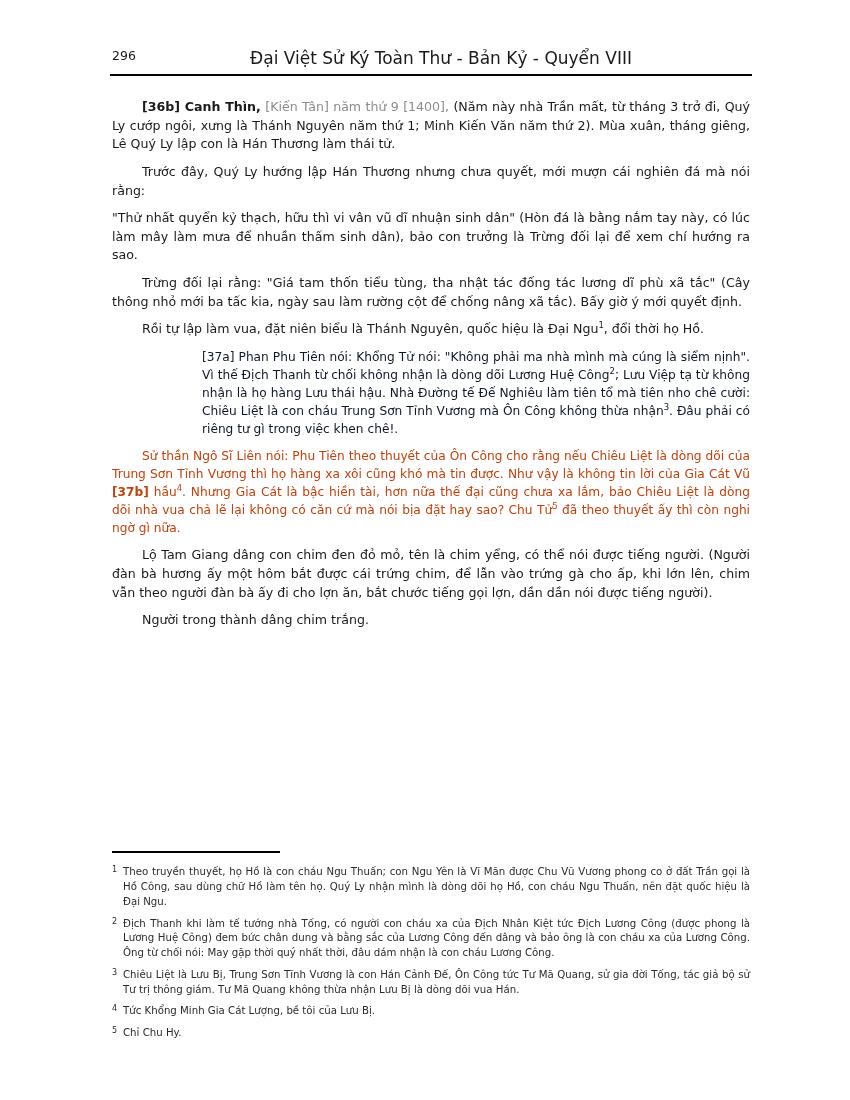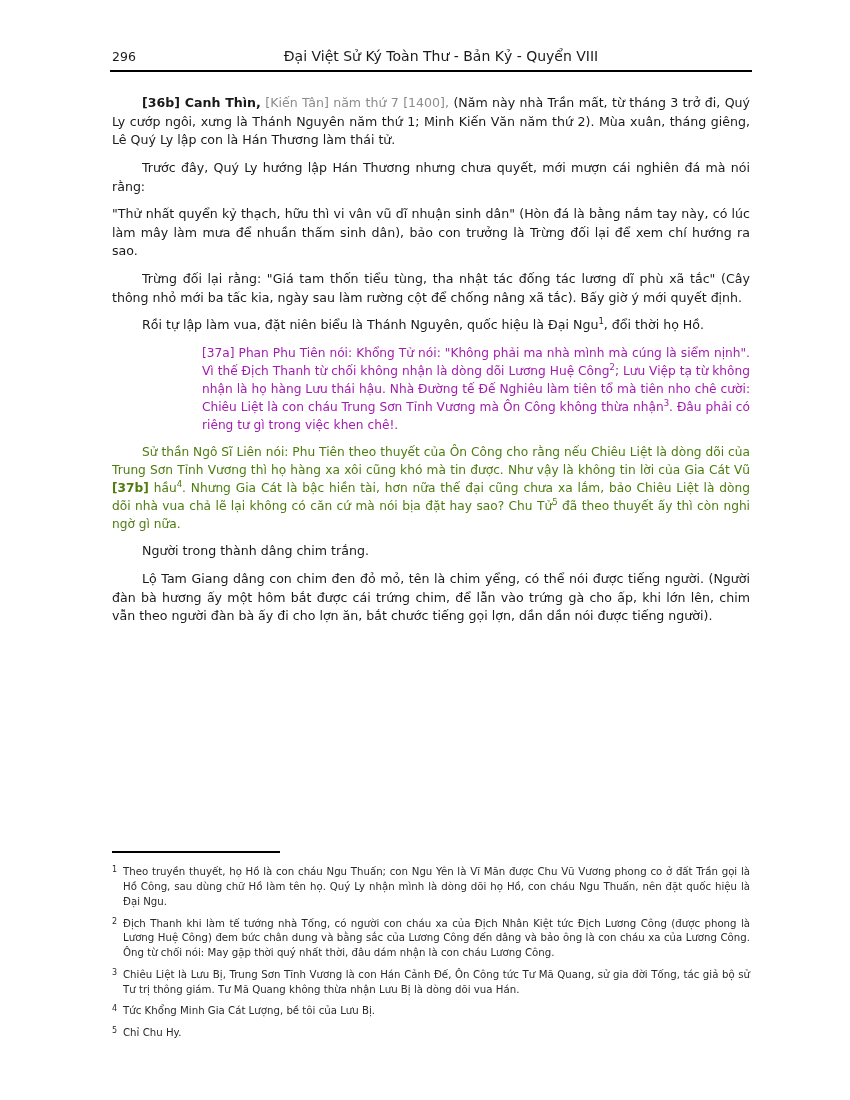--- a/index.html
+++ b/index.html
@@ -17,33 +17,33 @@
   .page {
     position: relative;
     width: 850px;
     height: 1100px;
     box-sizing: border-box;
     padding: 48px 100px 40px 112px;
   }
   
   .header {
     display: flex;
-    align-items: center;
+    align-items: flex-start;
     font-size: 12.5px;
     padding-bottom: 6px;
   }
   .header .page-number {
     width: 70px;
     flex: 0 0 70px;
     font-size: 12.5px;
   }
   .header .header-title {
     flex: 1 1 auto;
     text-align: center;
-    font-size: 14px;
+    font-size: 17px;
     padding-right: 50px;
   }
   .header-rule {
     border-bottom: 2px solid #000000;
     margin-bottom: 22px;
     margin-left: -2px;
     margin-right: -2px;
   }
   
   .content {
@@ -63,28 +63,28 @@
   .bold {
     font-weight: bold;
   }
   .gray {
     color: #8c8c8c;
   }
   .quote-block {
     margin: 0 0 9px 0;
     font-size: 12.2px;
     line-height: 1.48;
-    color: #a21caf;
+    color: #0f172a;
     padding-left: 90px;
     text-align: justify;
     text-indent: 0;
   }
   .small-note {
     font-size: 12.2px;
-    color: #4d7c0f;
+    color: #c2410c;
     line-height: 1.48;
     text-indent: 30px;
     margin: 0 0 9px 0;
     text-align: justify;
   }
   sup {
     font-size: 8.5px;
     vertical-align: super;
     line-height: 0;
   }
@@ -127,40 +127,40 @@
 
   <div class="header">
     <div class="page-number">296</div>
     <div class="header-title">Đại Việt Sử Ký Toàn Thư - Bản Kỷ - Quyển VIII</div>
   </div>
   <div class="header-rule"></div>
 
   <div class="content">
 
 
-    <p class="indent"><span class="bold">[36b] Canh Thìn,</span> <span class="gray">[Kiến Tân] năm thứ 7 [1400],</span> <span>(Năm này nhà Trần mất, từ tháng 3 trở đi, Quý Ly cướp ngôi, xưng là Thánh Nguyên năm thứ 1; Minh Kiến Văn năm thứ 2). Mùa xuân, tháng giêng, Lê Quý Ly lập con là Hán Thương làm thái tử.</span></p>
+    <p class="indent"><span class="bold">[36b] Canh Thìn,</span> <span class="gray">[Kiến Tân] năm thứ 9 [1400],</span> <span>(Năm này nhà Trần mất, từ tháng 3 trở đi, Quý Ly cướp ngôi, xưng là Thánh Nguyên năm thứ 1; Minh Kiến Văn năm thứ 2). Mùa xuân, tháng giêng, Lê Quý Ly lập con là Hán Thương làm thái tử.</span></p>
 
     <p class="indent">Trước đây, Quý Ly hướng lập Hán Thương nhưng chưa quyết, mới mượn cái nghiên đá mà nói rằng:</p>
 
     <p class="noindent">"Thử nhất quyển kỷ thạch, hữu thì vi vân vũ dĩ nhuận sinh dân" (Hòn đá là bằng nắm tay này, có lúc làm mây làm mưa để nhuần thấm sinh dân), bảo con trưởng là Trừng đối lại để xem chí hướng ra sao.</p>
 
     <p class="indent">Trừng đối lại rằng: "Giá tam thốn tiểu tùng, tha nhật tác đống tác lương dĩ phù xã tắc" (Cây thông nhỏ mới ba tấc kia, ngày sau làm rường cột để chống nâng xã tắc). Bấy giờ ý mới quyết định.</p>
 
 
     <p class="indent"><span>Rồi tự lập làm vua, đặt niên biểu là Thánh Nguyên, quốc hiệu là Đại Ngu</span><sup>1</sup><span>, đổi thời họ Hồ.</span></p>
 
     <div class="quote-block"><span>[37a] Phan Phu Tiên nói: Khổng Tử nói: "Không phải ma nhà mình mà cúng là siểm nịnh". Vì thế Địch Thanh từ chối không nhận là dòng dõi Lương Huệ Công</span><sup>2</sup><span>; Lưu Việp tạ từ không nhận là họ hàng Lưu thái hậu. Nhà Đường tế Đế Nghiêu làm tiên tổ mà tiên nho chê cười: Chiêu Liệt là con cháu Trung Sơn Tỉnh Vương mà Ôn Công không thừa nhận</span><sup>3</sup><span>. Đâu phải có riêng tư gì trong việc khen chê!.</span></div>
 
 
     <div class="small-note"><span>Sử thần Ngô Sĩ Liên nói: Phu Tiên theo thuyết của Ôn Công cho rằng nếu Chiêu Liệt là dòng dõi của Trung Sơn Tỉnh Vương thì họ hàng xa xôi cũng khó mà tin được. Như vậy là không tin lời của Gia Cát Vũ</span> <span class="bold">[37b]</span> <span>hầu</span><sup>4</sup><span>. Nhưng Gia Cát là bậc hiền tài, hơn nữa thế đại cũng chưa xa lắm, bảo Chiêu Liệt là dòng dõi nhà vua chả lẽ lại không có căn cứ mà nói bịa đặt hay sao? Chu Tử</span><sup>5</sup> <span>đã theo thuyết ấy thì còn nghi ngờ gì nữa.</span></div>
 
 
+    <p class="indent">Lộ Tam Giang dâng con chim đen đỏ mỏ, tên là chim yểng, có thể nói được tiếng người. (Người đàn bà hương ấy một hôm bắt được cái trứng chim, để lẫn vào trứng gà cho ấp, khi lớn lên, chim vẫn theo người đàn bà ấy đi cho lợn ăn, bắt chước tiếng gọi lợn, dần dần nói được tiếng người).</p>
+
     <p class="indent">Người trong thành dâng chim trắng.</p>
-
-    <p class="indent">Lộ Tam Giang dâng con chim đen đỏ mỏ, tên là chim yểng, có thể nói được tiếng người. (Người đàn bà hương ấy một hôm bắt được cái trứng chim, để lẫn vào trứng gà cho ấp, khi lớn lên, chim vẫn theo người đàn bà ấy đi cho lợn ăn, bắt chước tiếng gọi lợn, dần dần nói được tiếng người).</p>
 
   </div>
 
   <div class="footnotes">
     <div class="footnote-rule"></div>
 
     <div class="footnote">
       <span class="fn-marker">1</span>
       <span class="fn-text">Theo truyền thuyết, họ Hồ là con cháu Ngu Thuấn; con Ngu Yên là Vĩ Mãn được Chu Vũ Vương phong co ở đất Trần gọi là Hồ Công, sau dùng chữ Hồ làm tên họ. Quý Ly nhận mình là dòng dõi họ Hồ, con cháu Ngu Thuấn, nên đặt quốc hiệu là Đại Ngu.</span>
     </div>

